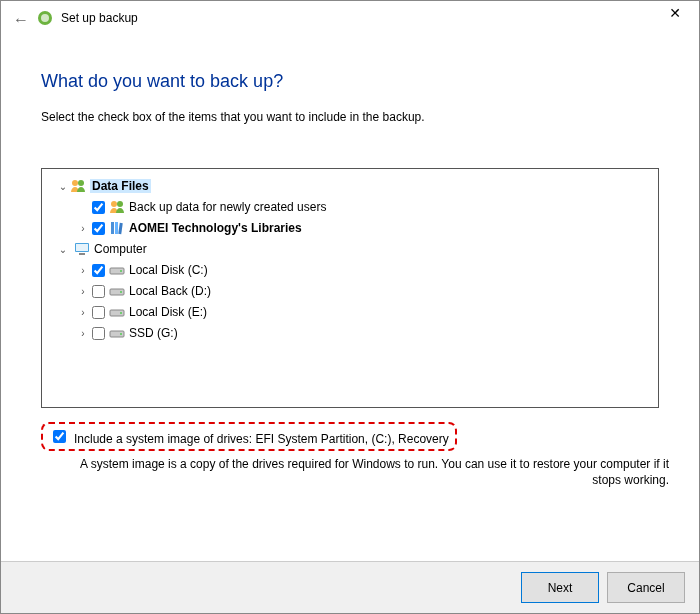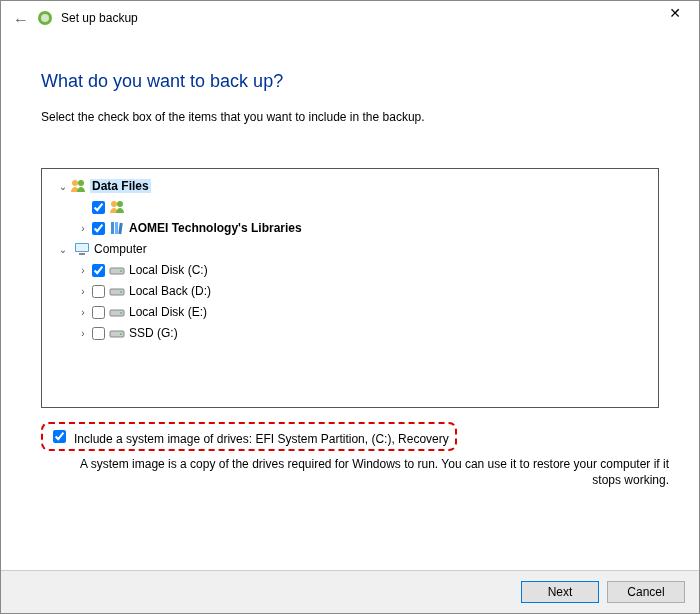--- a/index.html
+++ b/index.html
@@ -123,21 +123,21 @@
       right: 0;
       border-top: 1px solid #ccc;
       background: #f0f0f0;
       padding: 10px 14px;
       display: flex;
       justify-content: flex-end;
       gap: 8px;
     }
     .btn {
       min-width: 78px;
-      height: 22px;
+      height: 31px;
       border: 1px solid #adadad;
       background: #e1e1e1;
       font-size: 12px;
       cursor: pointer;
     }
     .btn.default {
       border: 1px solid #0078d7;
       background: #e1e1e1;
     }
     .spacer14 { width: 14px; display: inline-block; }
@@ -176,20 +176,21 @@
 
     <div class="tree-node lvl2">
       <span class="spacer14"></span>
       <input type="checkbox" class="chkbox" checked="" style="">
       <svg class="node-icon" viewBox="0 0 16 16">
           <circle cx="5" cy="5" r="3" fill="#f7b24a"></circle>
           <circle cx="11" cy="5" r="3" fill="#6db33f"></circle>
           <path d="M1 14c0-3 2-5 4-5s4 2 4 5" fill="#f7b24a"></path>
           <path d="M7 14c0-3 2-5 4-5s4 2 4 5" fill="#6db33f"></path>
         </svg>
+      <span class="node-label">Back up data for newly created users</span>
     </div>
 
     <div class="tree-node lvl2">
       <span class="expander">›</span>
       <input type="checkbox" class="chkbox" checked="" style="">
       <svg class="node-icon" viewBox="0 0 16 16">
           <rect x="2" y="2" width="3" height="12" fill="#4a90d9"></rect>
           <rect x="6" y="2" width="3" height="12" fill="#66b3ff"></rect>
           <rect x="10" y="3" width="3" height="11" fill="#3a7cc6" transform="rotate(8 11.5 8.5)"></rect>
         </svg>

